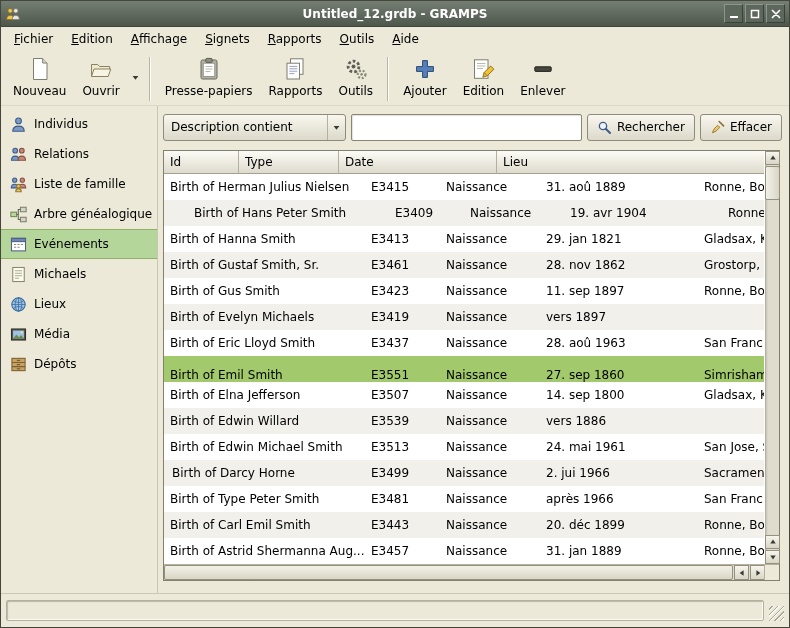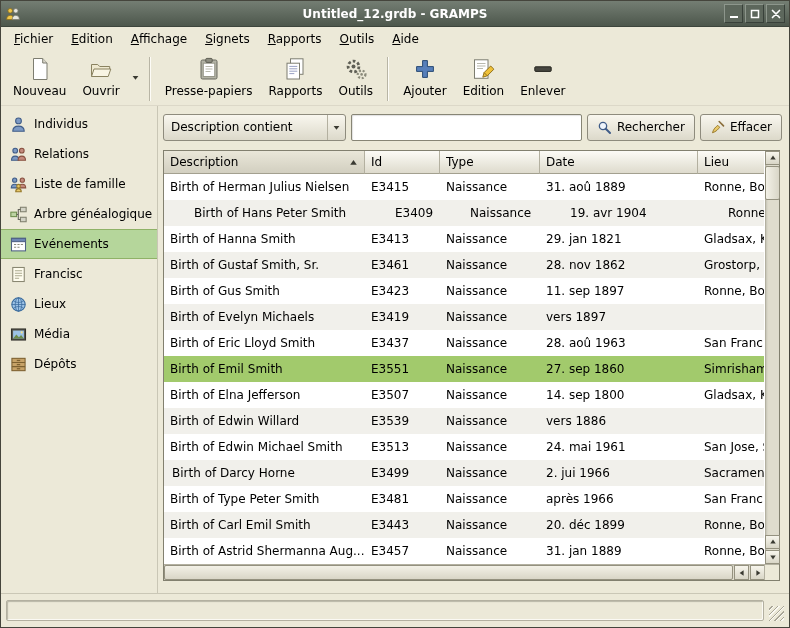--- a/index.html
+++ b/index.html
@@ -55,21 +55,21 @@
   .table-frame{ position:absolute; top:44px; left:4px; right:9px; height:431px; border:1px solid #82806f; background:#fff; }
   .thead{ position:absolute; top:0; left:0; right:15px; height:23px; display:flex; }
   .th{ display:flex; align-items:center; padding:0 6px; background:linear-gradient(#fcfbf6,#dedbcd); border-right:1px solid #b3b0a0; border-bottom:1px solid #a3a08f; flex-shrink:0; overflow:hidden; }
   .th.sorted{ background:linear-gradient(#eae7d9,#d2cfc0); }
   .th-flex{ flex:1; border-right:none; }
   .th-label{ white-space:nowrap; overflow:hidden; }
   .sort-icon{ margin-left:auto; width:9px; height:9px; flex-shrink:0; }
   .tbody{ position:absolute; top:23px; left:0; right:15px; height:390px; overflow:hidden; background:#fff; }
   .row{ display:flex; height:26px; align-items:center; background:#fff; }
   .row.alt{ background:#f1f0eb; }
-  .row.selected{ background:var(--sel-green); }
+  .row.selected{ background:var(--sel-green);align-items:flex-end; }
   .cell{ padding:0 6px; white-space:nowrap; overflow:hidden; flex-shrink:0; }
   .cell-flex{ flex:1; min-width:0; }
 
   
   .vscroll{ position:absolute; top:0; right:0; width:14px; height:413px; background:#dfdccd; border-left:1px solid #b3b0a0; box-shadow:inset 1px 1px 2px rgba(0,0,0,.12); }
   .stepper{ position:absolute; width:15px; height:14px; background:linear-gradient(#f7f5ec,#d9d6c7); border:1px solid #94917f; display:flex; align-items:center; justify-content:center; }
   .vscroll .stepper{ left:-1px; }
   .st-top{ top:0; }
   .st-b1{ bottom:15px; }
   .st-b2{ bottom:0; }
@@ -287,21 +287,21 @@
         </span>
         <span class="side-label">Evénements</span>
       </div>
       <div class="side-item">
         <span class="icon side-icon">
           <svg viewBox="0 0 16 16">
             <rect x="2.6" y="1.4" width="10.8" height="13.2" fill="#fffdef" stroke="#898772"></rect>
             <path d="M4.6 4.4h6.8M4.6 6.8h6.8M4.6 9.2h6.8M4.6 11.6h4" stroke="#aba98e"></path>
           </svg>
         </span>
-        <span class="side-label">Francisc</span>
+        <span class="side-label">Michaels</span>
       </div>
       <div class="side-item">
         <span class="icon side-icon">
           <svg viewBox="0 0 16 16">
             <circle cx="8" cy="8" r="6.3" fill="#9cc2e6" stroke="#38699b"></circle>
             <path d="M8 1.7v12.6M1.7 8h12.6" stroke="#38699b" stroke-width="0.7" fill="none"></path>
             <ellipse cx="8" cy="8" rx="3.1" ry="6.3" fill="none" stroke="#38699b" stroke-width="0.7"></ellipse>
             <path d="M3.2 4.5a8.5 8.5 0 009.6 0M3.2 11.5a8.5 8.5 0 019.6 0" fill="none" stroke="#38699b" stroke-width="0.7"></path>
           </svg>
         </span>
@@ -359,28 +359,20 @@
               <path d="M9.8 1.6l4.6 4.6" stroke="#8a6d3a" stroke-width="1.7" stroke-linecap="round"></path>
               <path d="M2.6 13.6c1.2-4.2 3.6-6.3 5.7-7.9l2 2c-1.5 2.2-3.6 4.7-7.7 5.9z" fill="#e9c96a" stroke="#96782a"></path>
             </svg>
           </span>
         <span class="btn-label">Effacer</span>
       </div>
     </div>
 
     <div class="table-frame">
       <div class="thead">
-          <div class="th sorted" style="width: 201px;">
-            <span class="th-label">Description</span>
-            <span class="icon sort-icon">
-              <svg viewBox="0 0 10 10">
-                <path d="M5 2.2l3.6 5.3H1.4z" fill="#3a3a32"></path>
-              </svg>
-            </span>
-          </div>
           <div class="th" style="width: 75px;">
             <span class="th-label">Id</span>
           </div>
           <div class="th" style="width: 100px;">
             <span class="th-label">Type</span>
           </div>
           <div class="th" style="width: 158px;">
             <span class="th-label">Date</span>
           </div>
           <div class="th th-flex">

